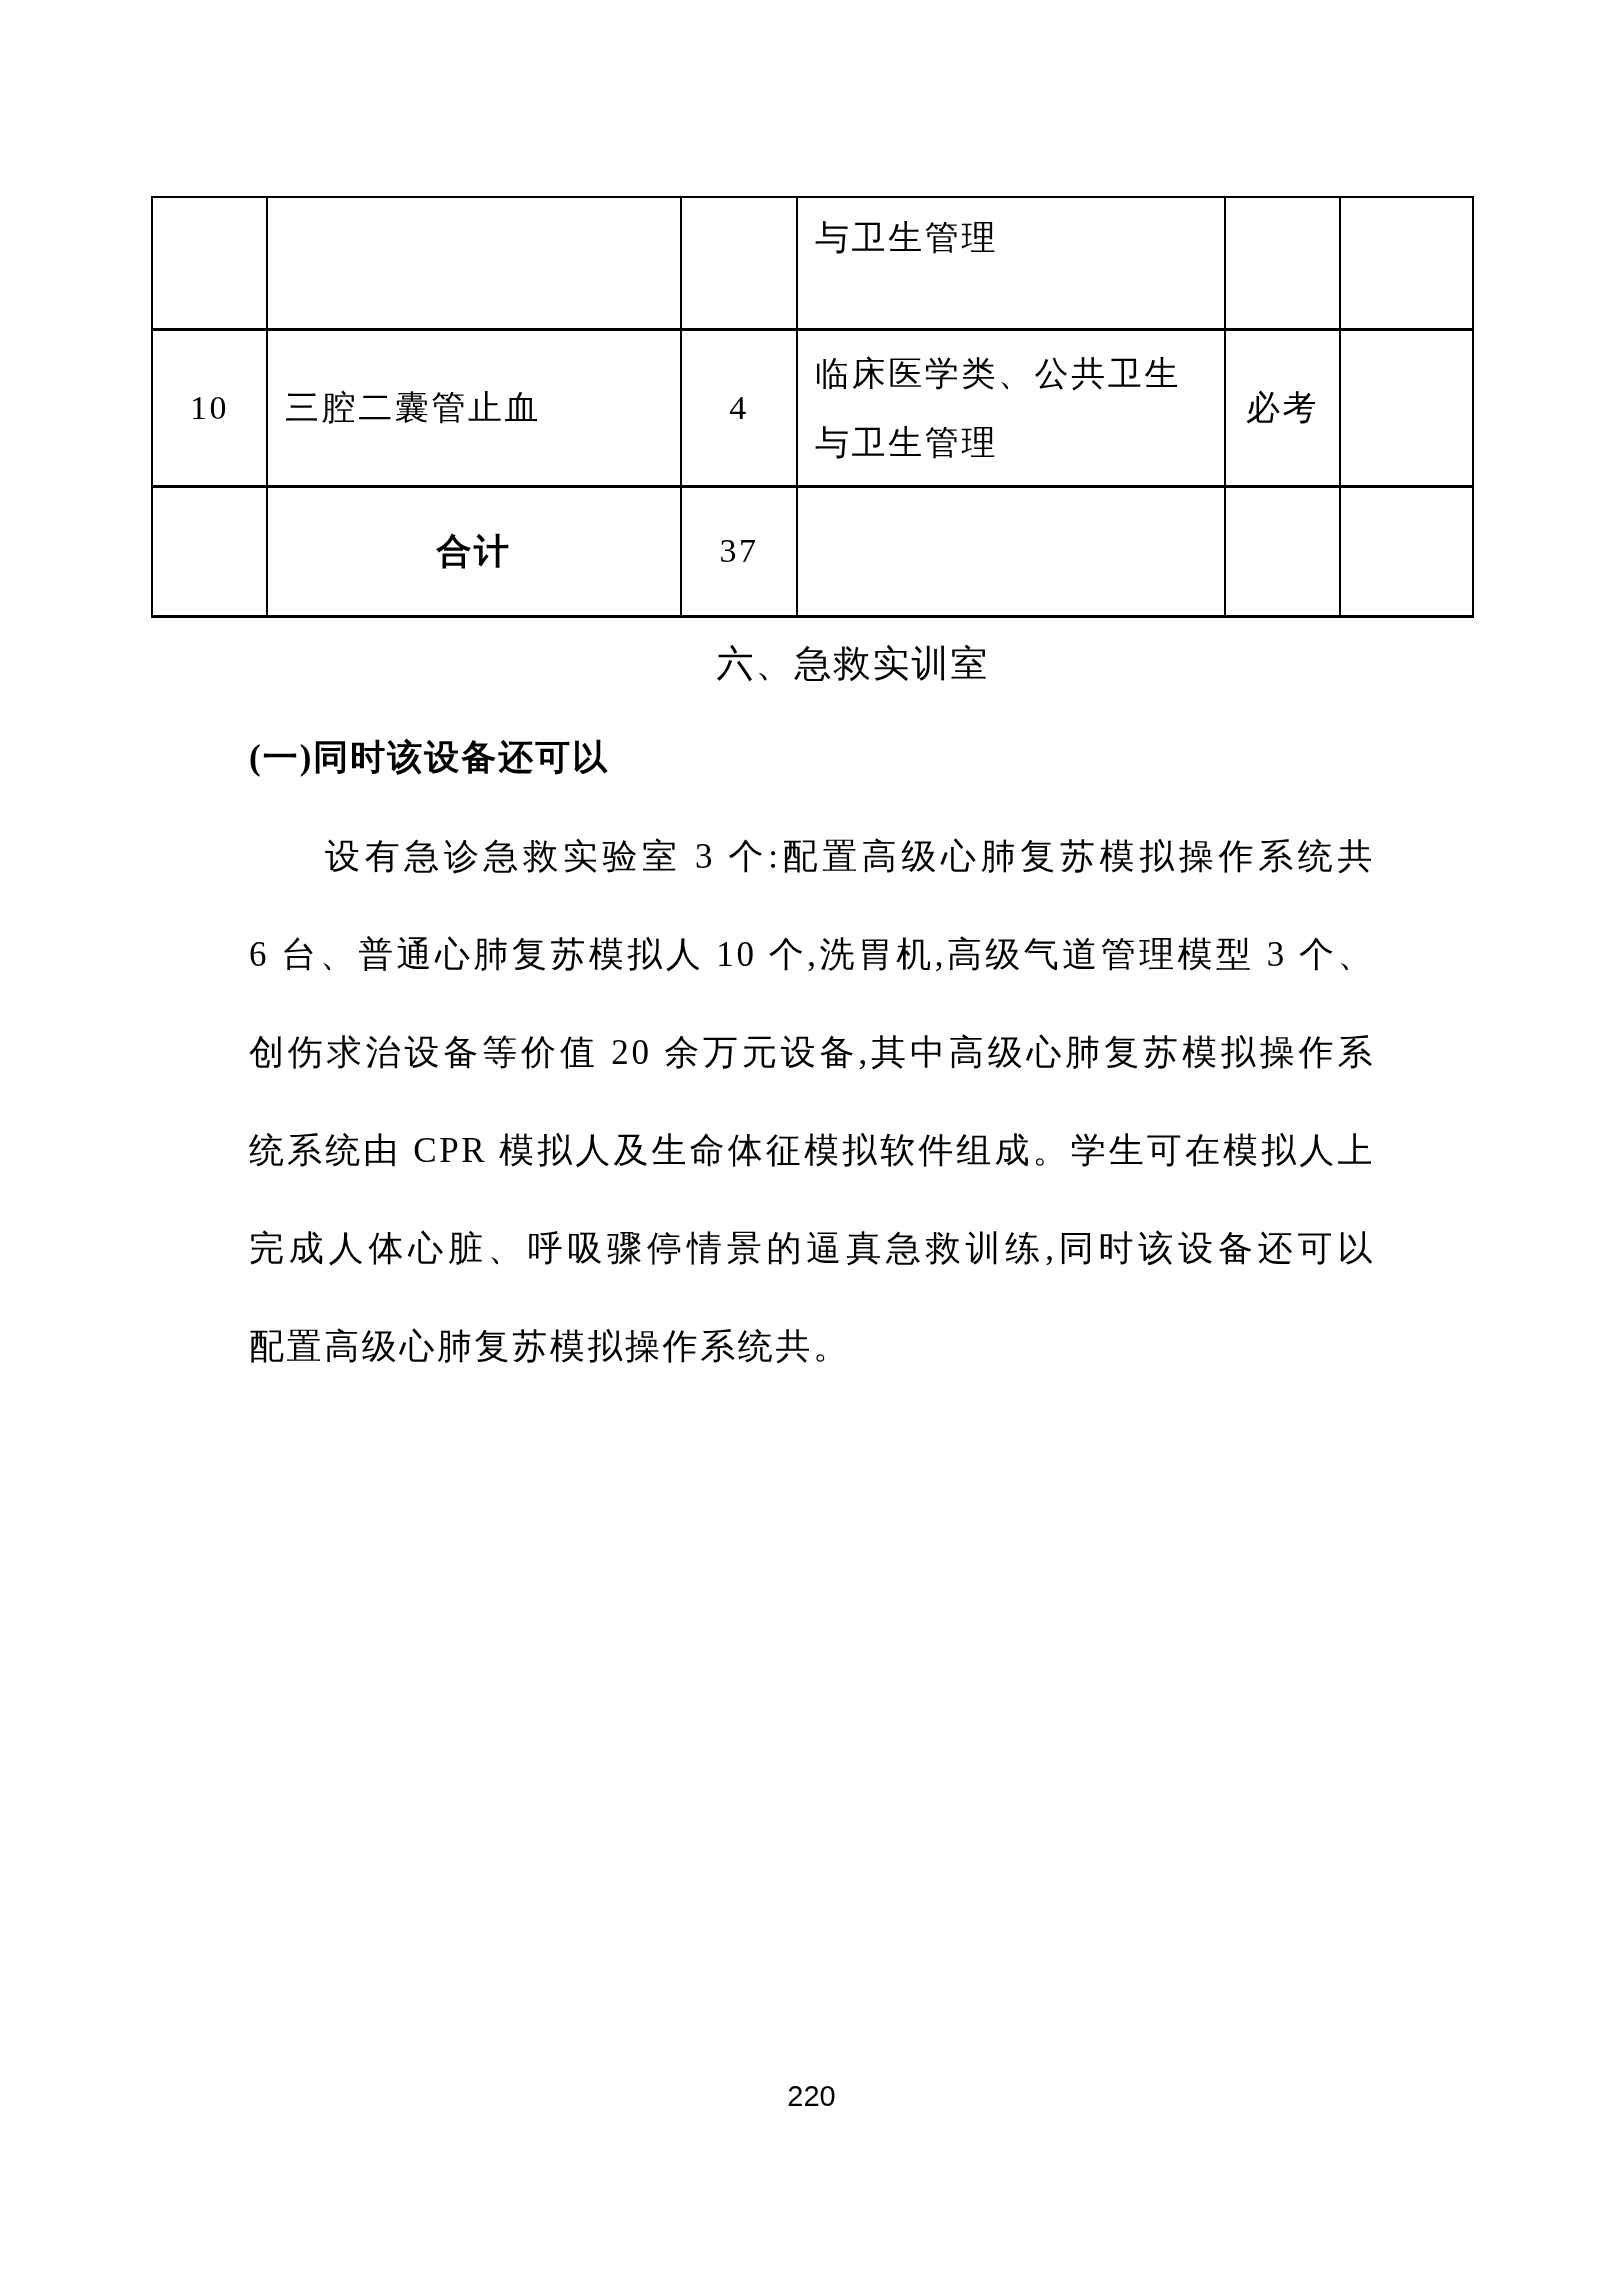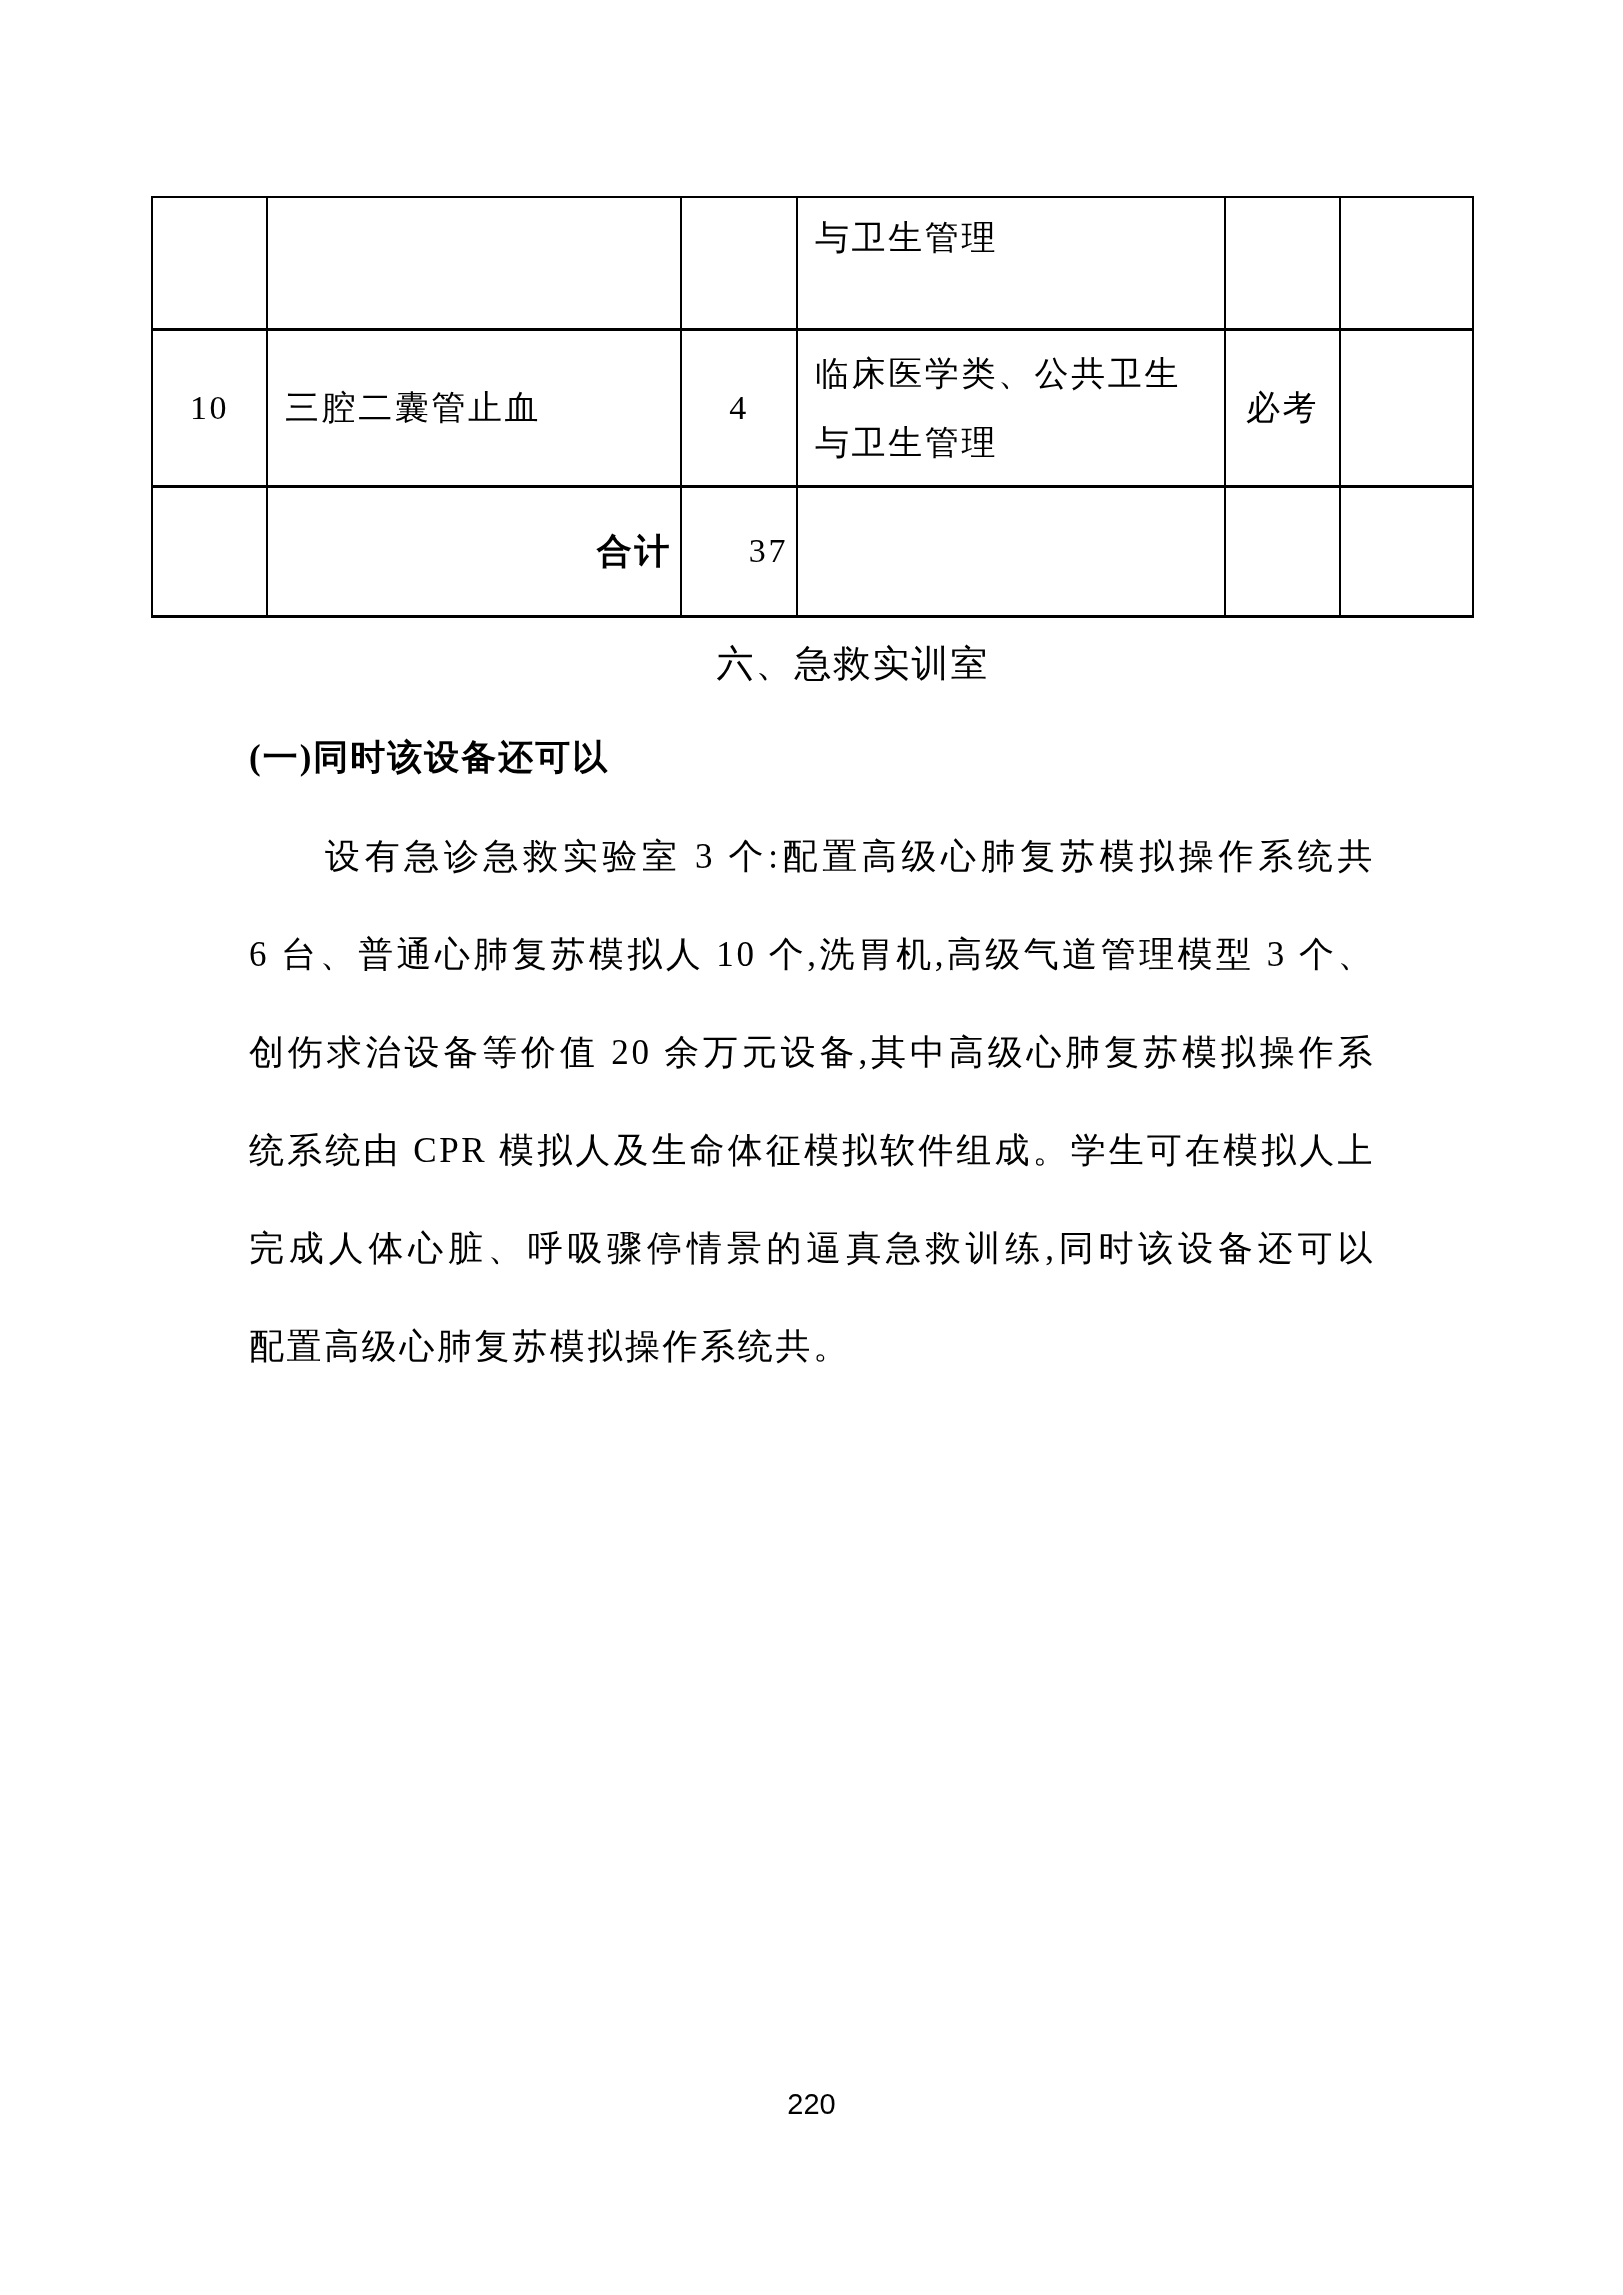--- a/index.html
+++ b/index.html
@@ -27,21 +27,21 @@
   .doc-table td {
     border: 2px solid #000;
     padding: 8px;
     vertical-align: middle;
     overflow: hidden;
   }
   .doc-table tr.row-cont   { height: 132px; }
   .doc-table tr.row-item   { height: 152px; }
   .doc-table tr.row-total  { height: 130px; }
   .doc-table tr.row-item td  { border-top-width: 3.3px; }
-  .doc-table tr.row-total td { border-top-width: 3.3px; border-bottom-width: 3.9px; text-align: right; }
+  .doc-table tr.row-total td { border-top-width: 3.3px; border-bottom-width: 3.9px; }
   .doc-table td.c-center { text-align: center; }
   .doc-table td.c-left   { text-align: left; padding-left: 17px; padding-right: 6.5px; }
   .doc-table td.v-top    { vertical-align: top; }
   .doc-table .cell-line  { line-height: 56px; padding-top: 3.9px; }
   .doc-table .cell-twolines div { line-height: 69px; }
   .doc-table .total-label { font-weight: bold; font-size: 35px; }
 
   
   .content-col {
     position: absolute;
@@ -85,21 +85,20 @@
   
   .page-footer {
     position: absolute;
     left: 0;
     top: 2080px;
     width: 1623px;
     text-align: center;
     font-family: "Liberation Sans", "DejaVu Sans", sans-serif;
     font-size: 29px;
     line-height: 33px;
-    margin-top: 8px;
   }
 </style>
 </head>
 <body>
 
 <div class="page">
 
   <table class="doc-table">
     <colgroup>
       <col style="width:115px">

